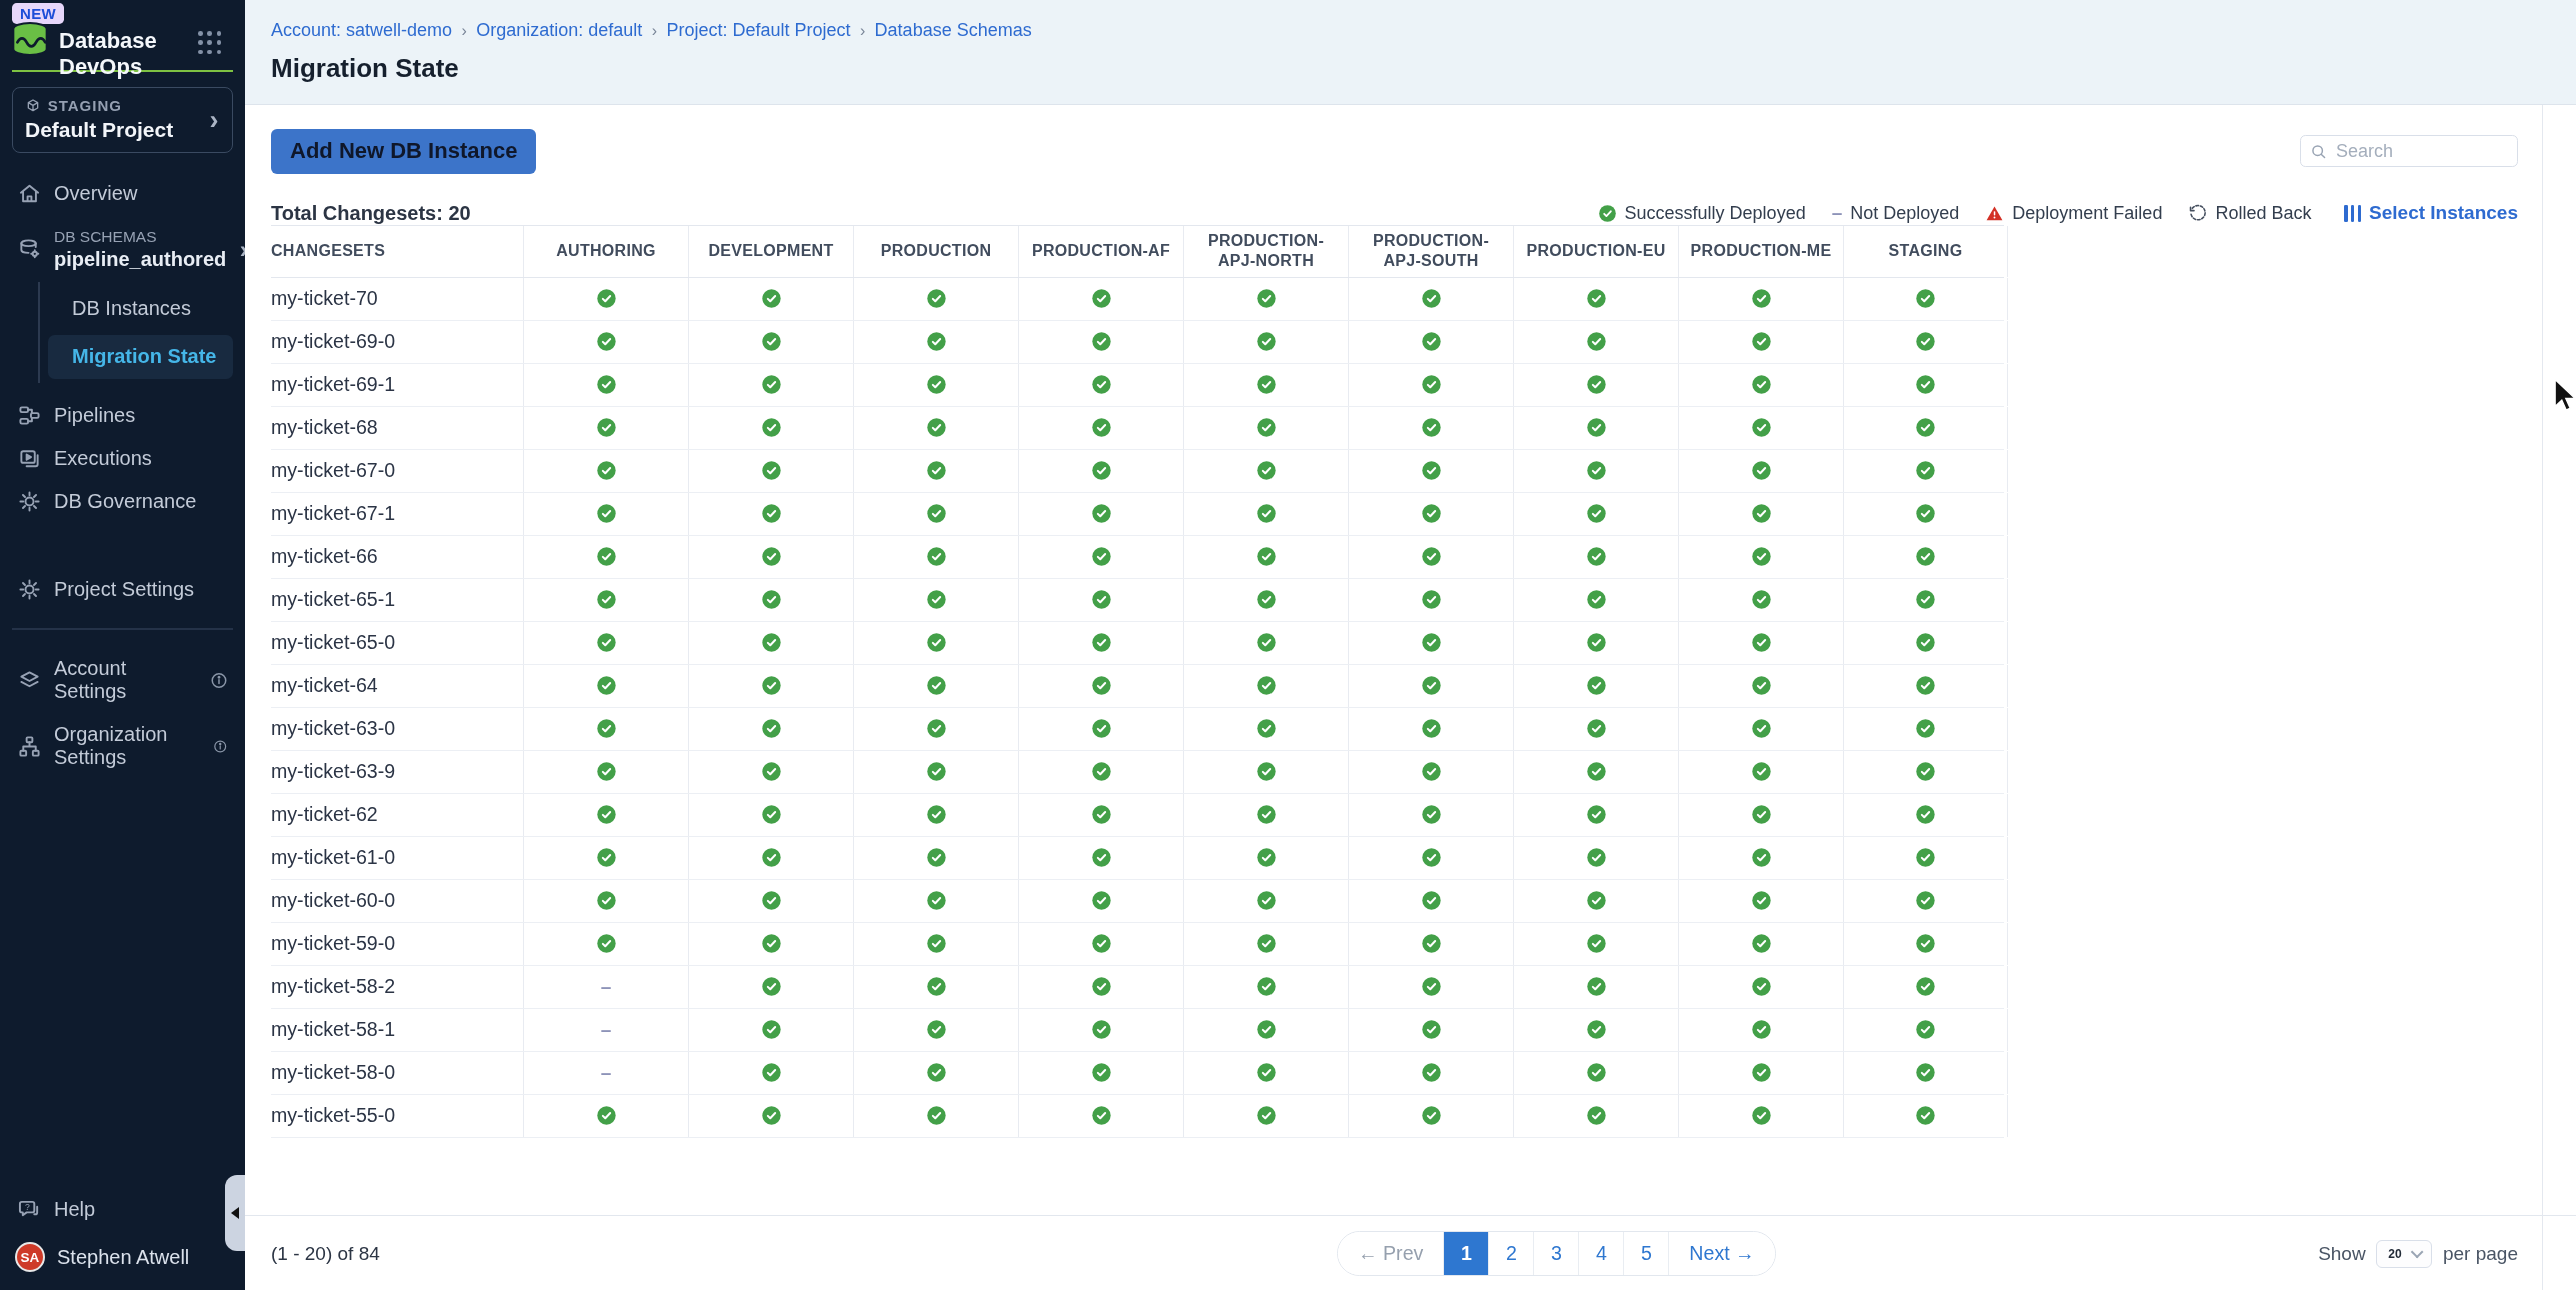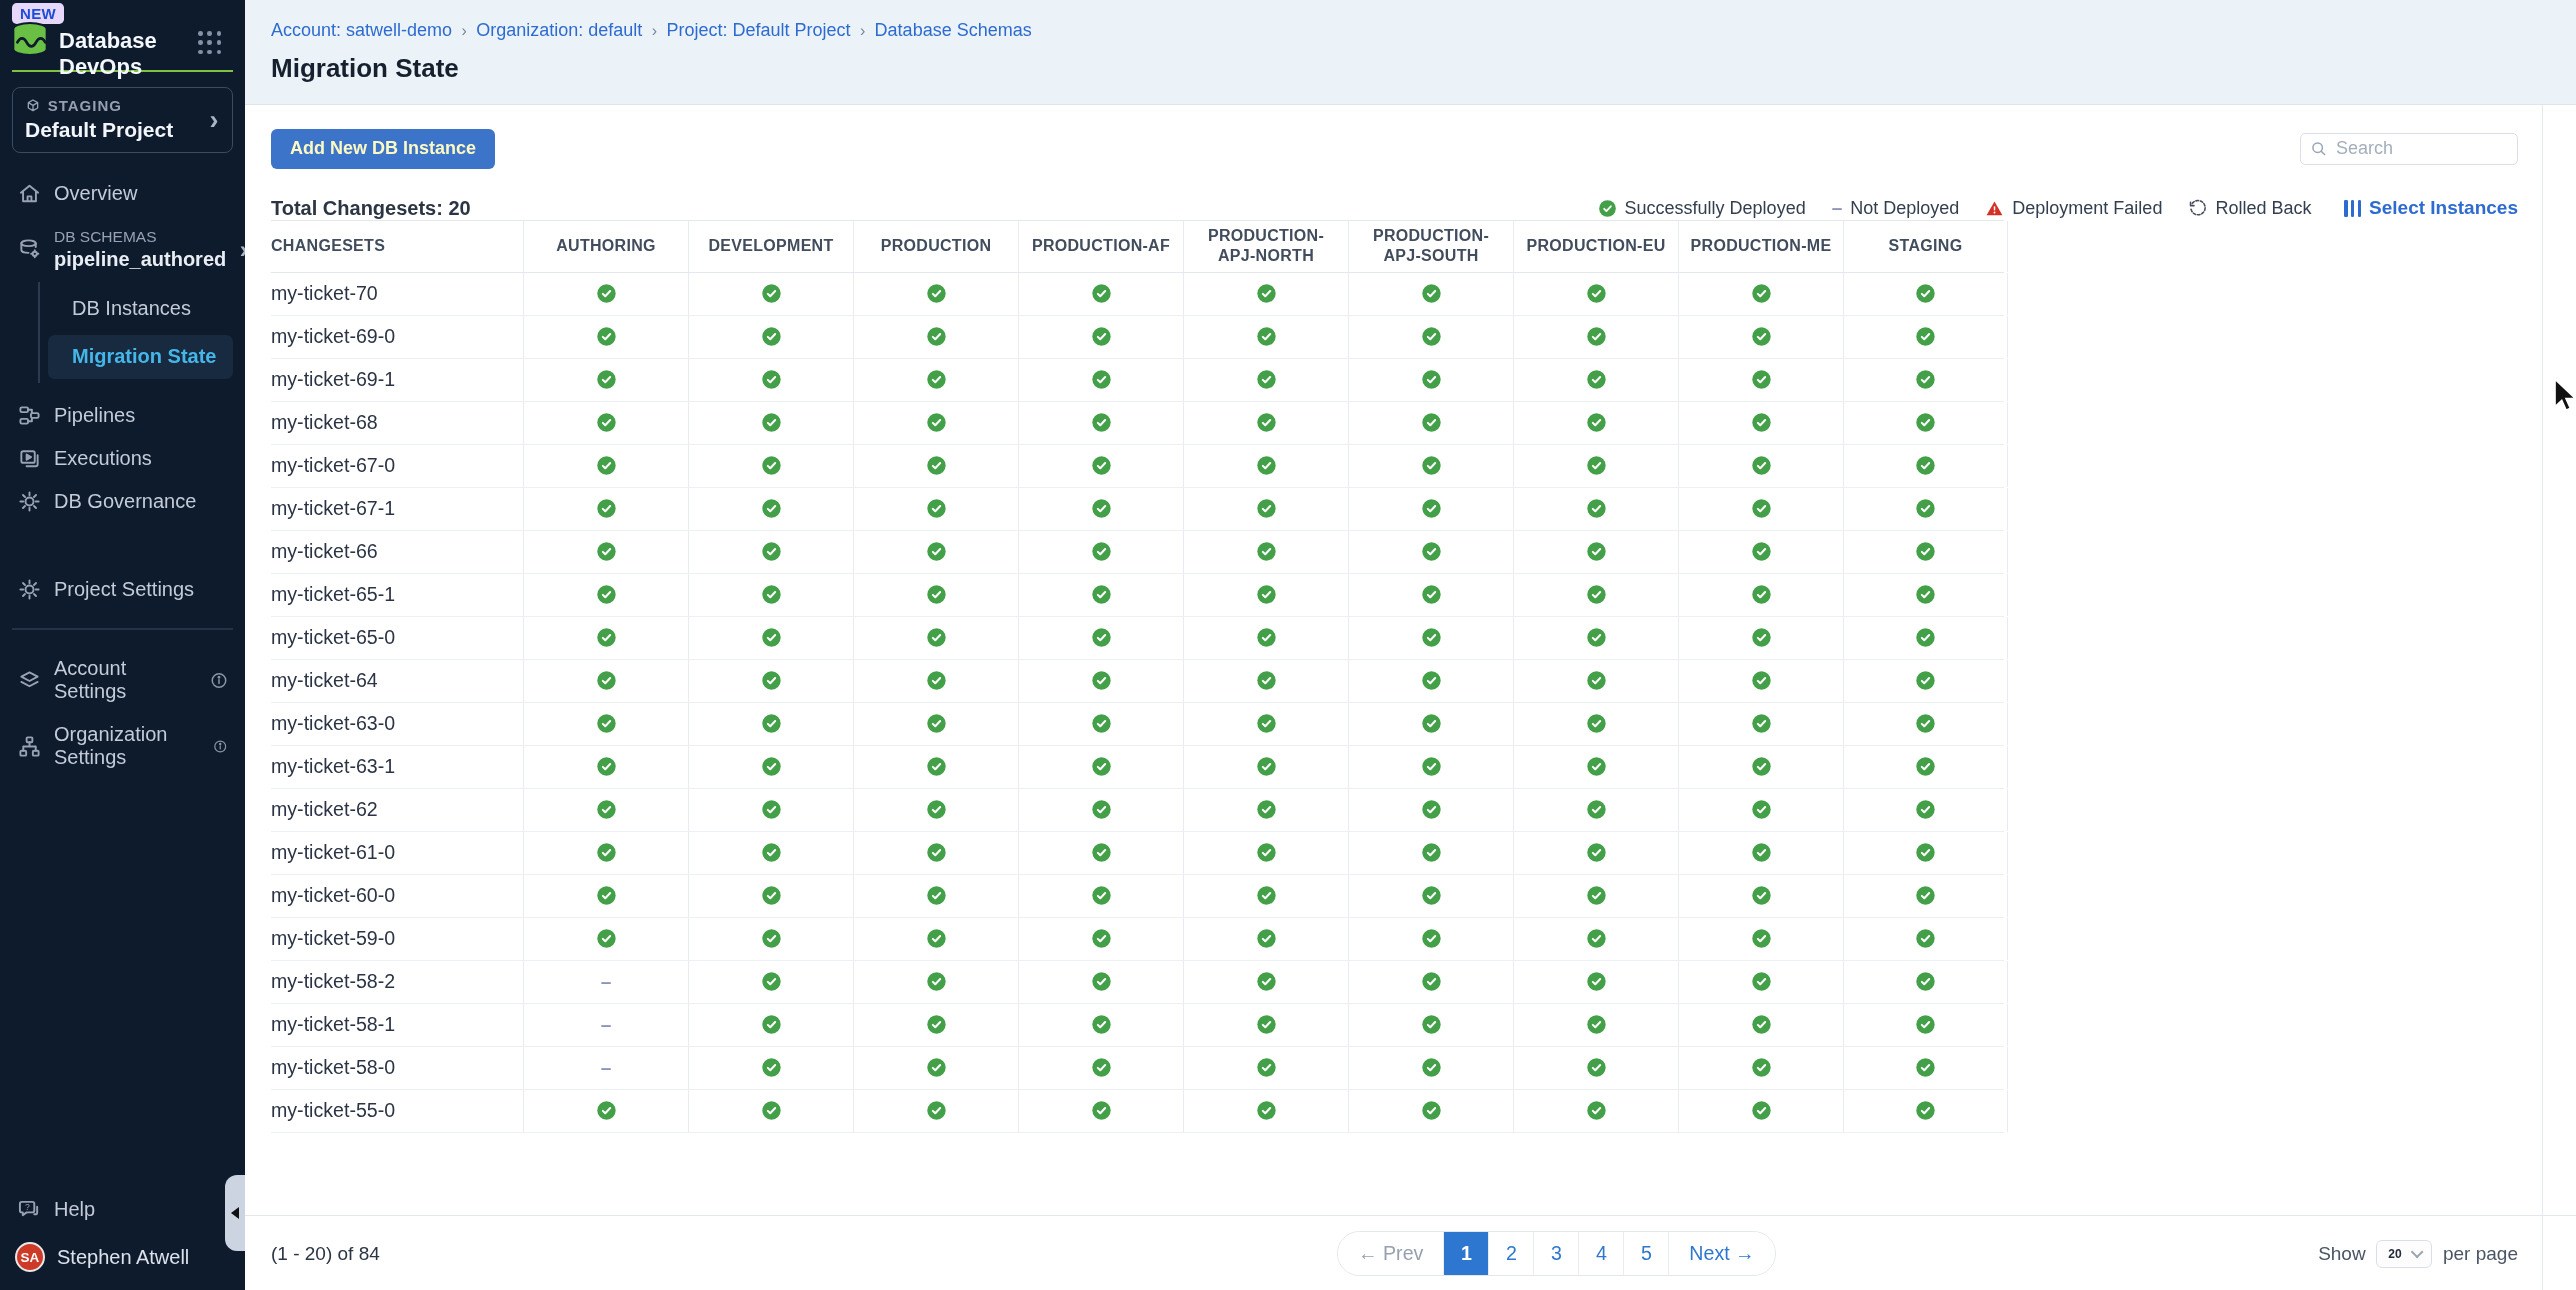--- a/index.html
+++ b/index.html
@@ -55,21 +55,21 @@
   .main { flex:1; display:flex; flex-direction:column; position:relative; background:#fff; }
   .head-band { height:105px; background:#ecf3f8; border-bottom:1.3px solid #dde4ec;
     padding:20px 0 0 26px; }
   .breadcrumb { display:flex; align-items:center; gap:9.4px; font-size:18px; }
   .crumb { color:#2e6bd0; text-decoration:none; cursor:pointer; }
   .crumb-sep { color:#7a8699; font-size:16px; }
   .page-title { font-size:26px; font-weight:bold; color:#16202e; margin-top:12px; }
 
   .content { flex:1; background:#fff; padding:0 58px 0 26px; display:flex; flex-direction:column; }
   .toolbar { margin-top:24px; display:flex; justify-content:space-between; align-items:center; }
-  .add-btn { background:#3c74c9; color:#fef9c3; font-size:18px; font-weight:bold;
+  .add-btn { background:#3c74c9; color:#0f172a; font-size:22px; font-weight:bold;
     border:none; border-radius:6px; padding:9.4px 19px; cursor:pointer; font-family:inherit; }
   .search-box { width:218px; height:32px; border:1.3px solid #d9dfe9; border-radius:5.4px;
     display:flex; align-items:center; gap:8px; padding:0 9.4px; background:#fff; }
   .search-box input { border:none; outline:none; font-size:18px; width:100%;
     color:#334; font-family:inherit; }
   .search-box input::placeholder { color:#a4aebc; }
   .search-box .icon { width:17.5px; height:17.5px; color:#98a3b3; flex-shrink:0; }
 
   .summary-row { margin-top:28px; display:flex; justify-content:space-between; align-items:center; }
   .total-text { font-size:20px; font-weight:bold; color:#2c3544; }
@@ -1004,21 +1004,21 @@
   </svg>
               </div>
               <div class="td td-status">
                 <svg class="check" viewBox="0 0 24 24">
     <circle cx="12" cy="12" r="10.5" fill="#43a048"></circle>
     <path d="M7.8 12.4l2.8 2.8 5.6-6" stroke="#fff" stroke-width="2.3" fill="none" stroke-linecap="round" stroke-linejoin="round"></path>
   </svg>
               </div>
             </div>
             <div class="tr">
-              <div class="td td-name">my-ticket-63-1</div>
+              <div class="td td-name">my-ticket-63-9</div>
               <div class="td td-status">
                 <svg class="check" viewBox="0 0 24 24">
     <circle cx="12" cy="12" r="10.5" fill="#43a048"></circle>
     <path d="M7.8 12.4l2.8 2.8 5.6-6" stroke="#fff" stroke-width="2.3" fill="none" stroke-linecap="round" stroke-linejoin="round"></path>
   </svg>
               </div>
               <div class="td td-status">
                 <svg class="check" viewBox="0 0 24 24">
     <circle cx="12" cy="12" r="10.5" fill="#43a048"></circle>
     <path d="M7.8 12.4l2.8 2.8 5.6-6" stroke="#fff" stroke-width="2.3" fill="none" stroke-linecap="round" stroke-linejoin="round"></path>

